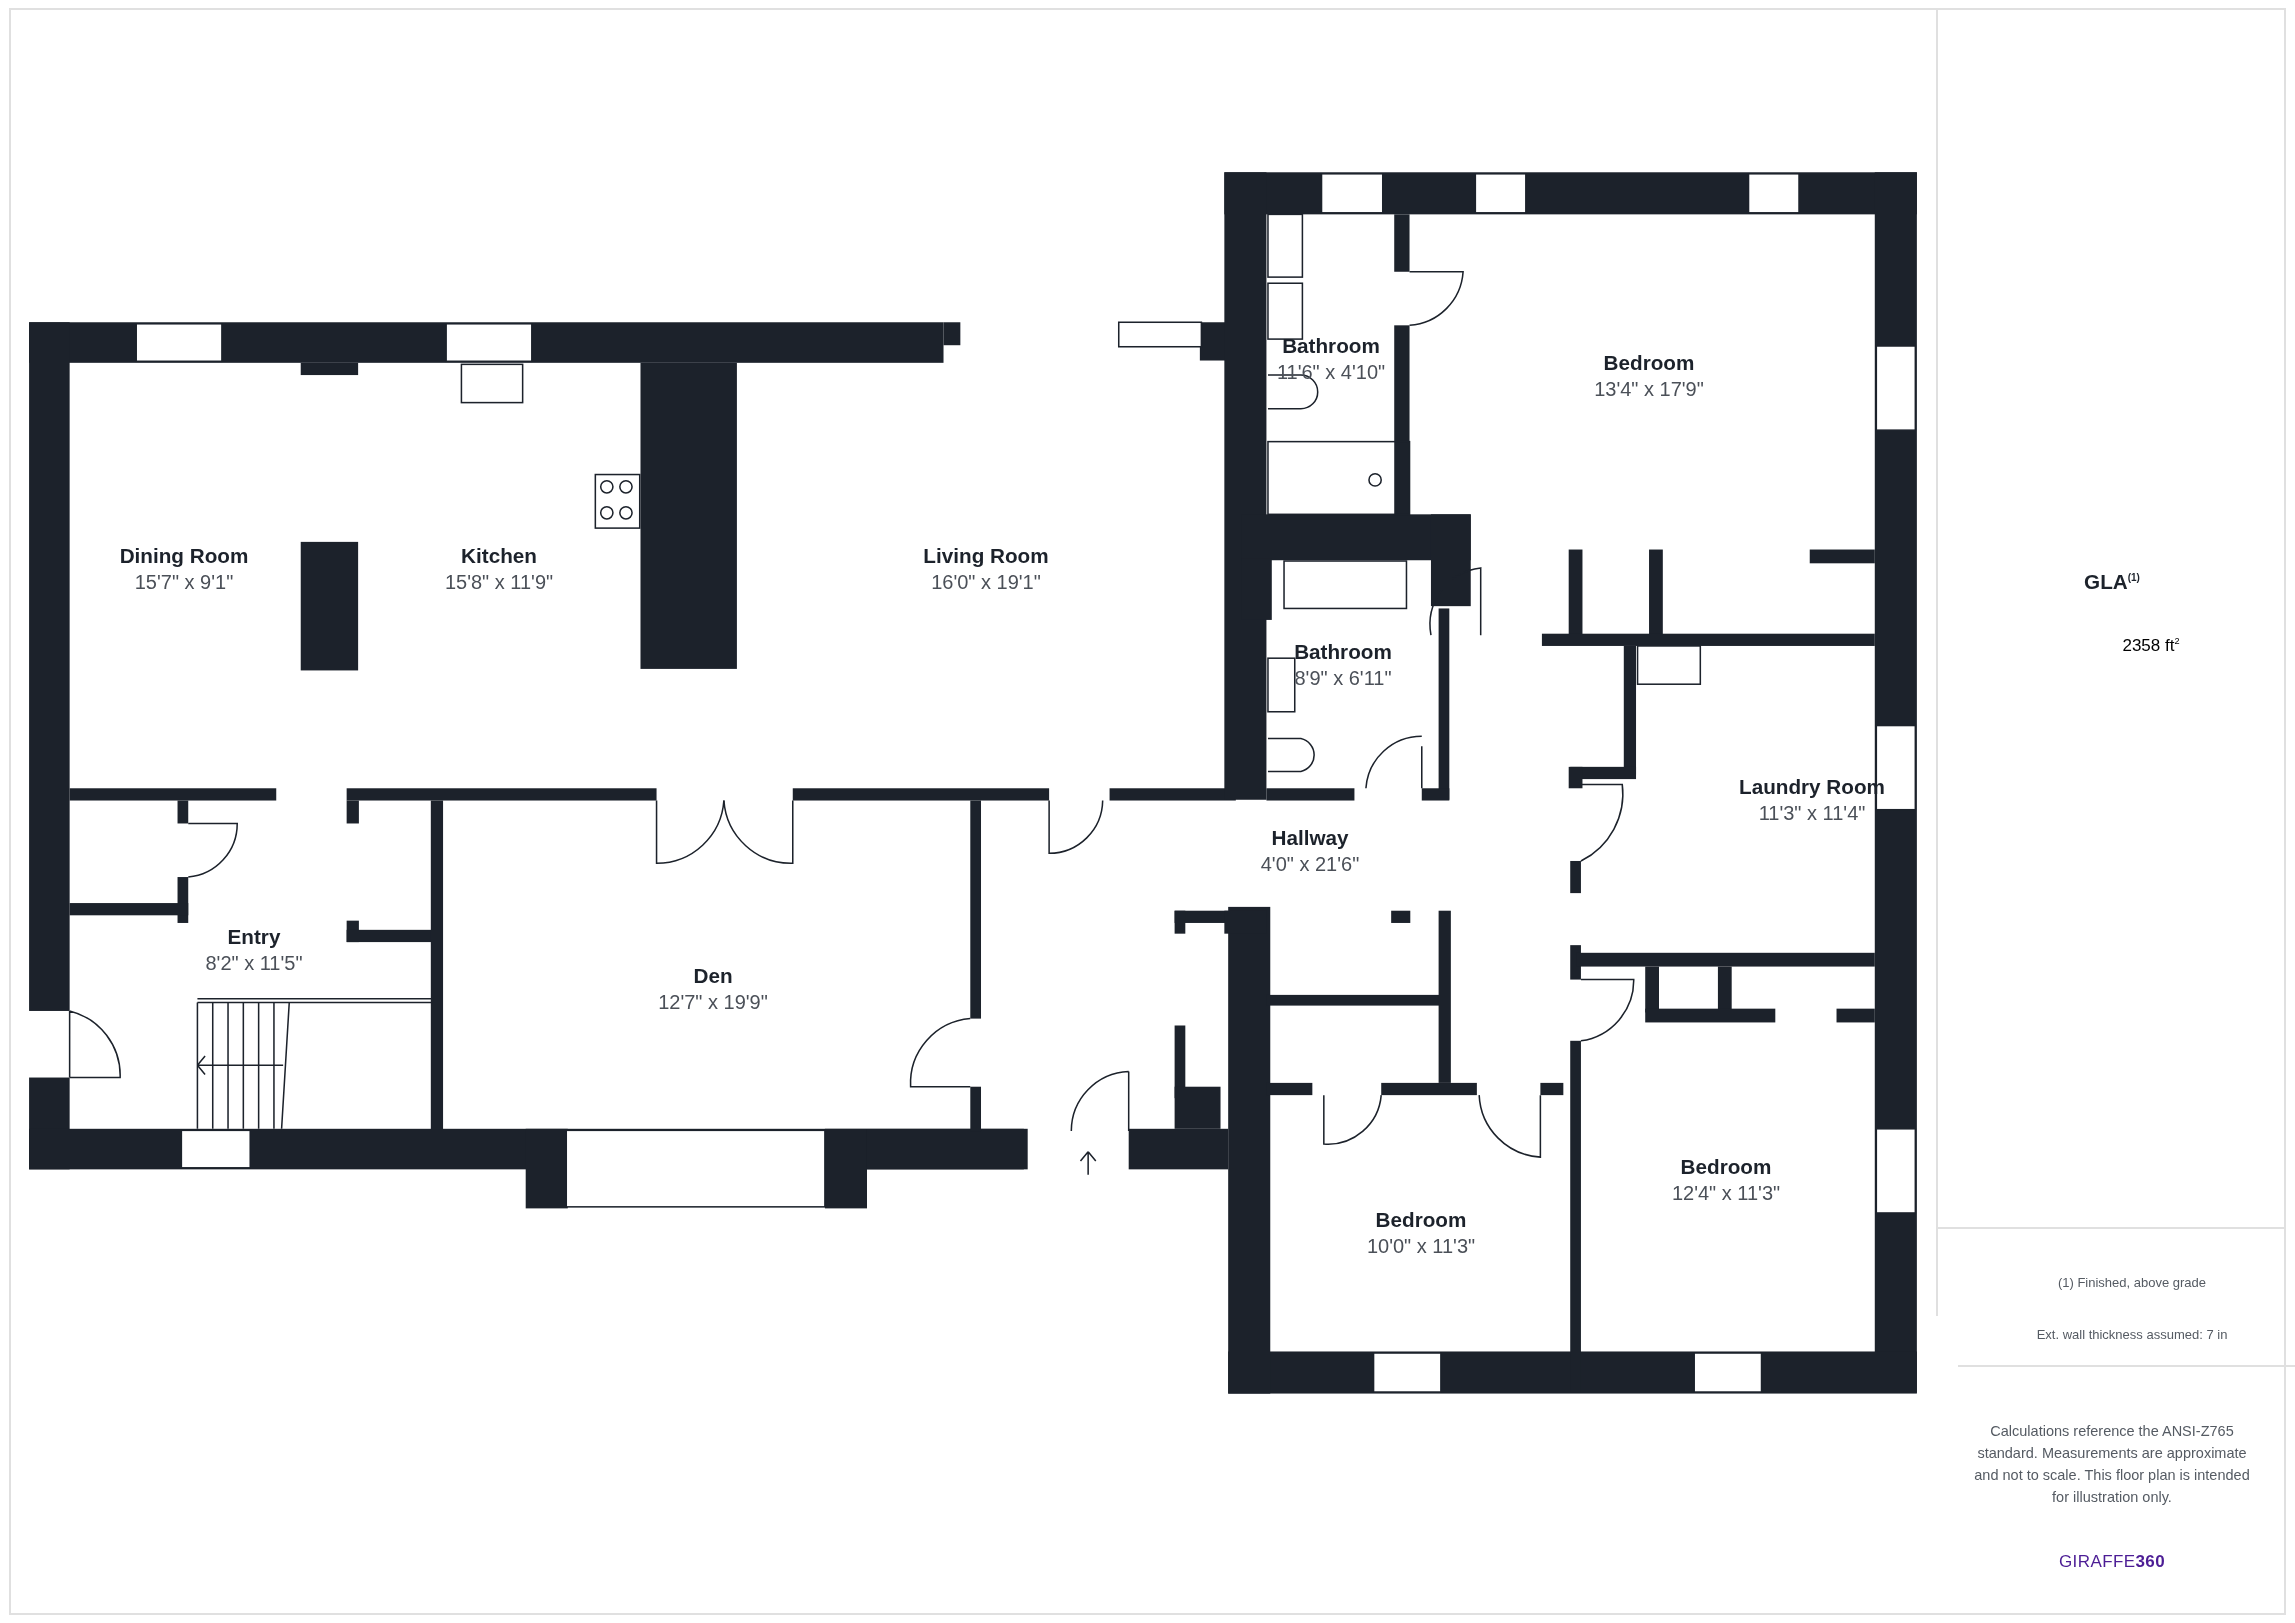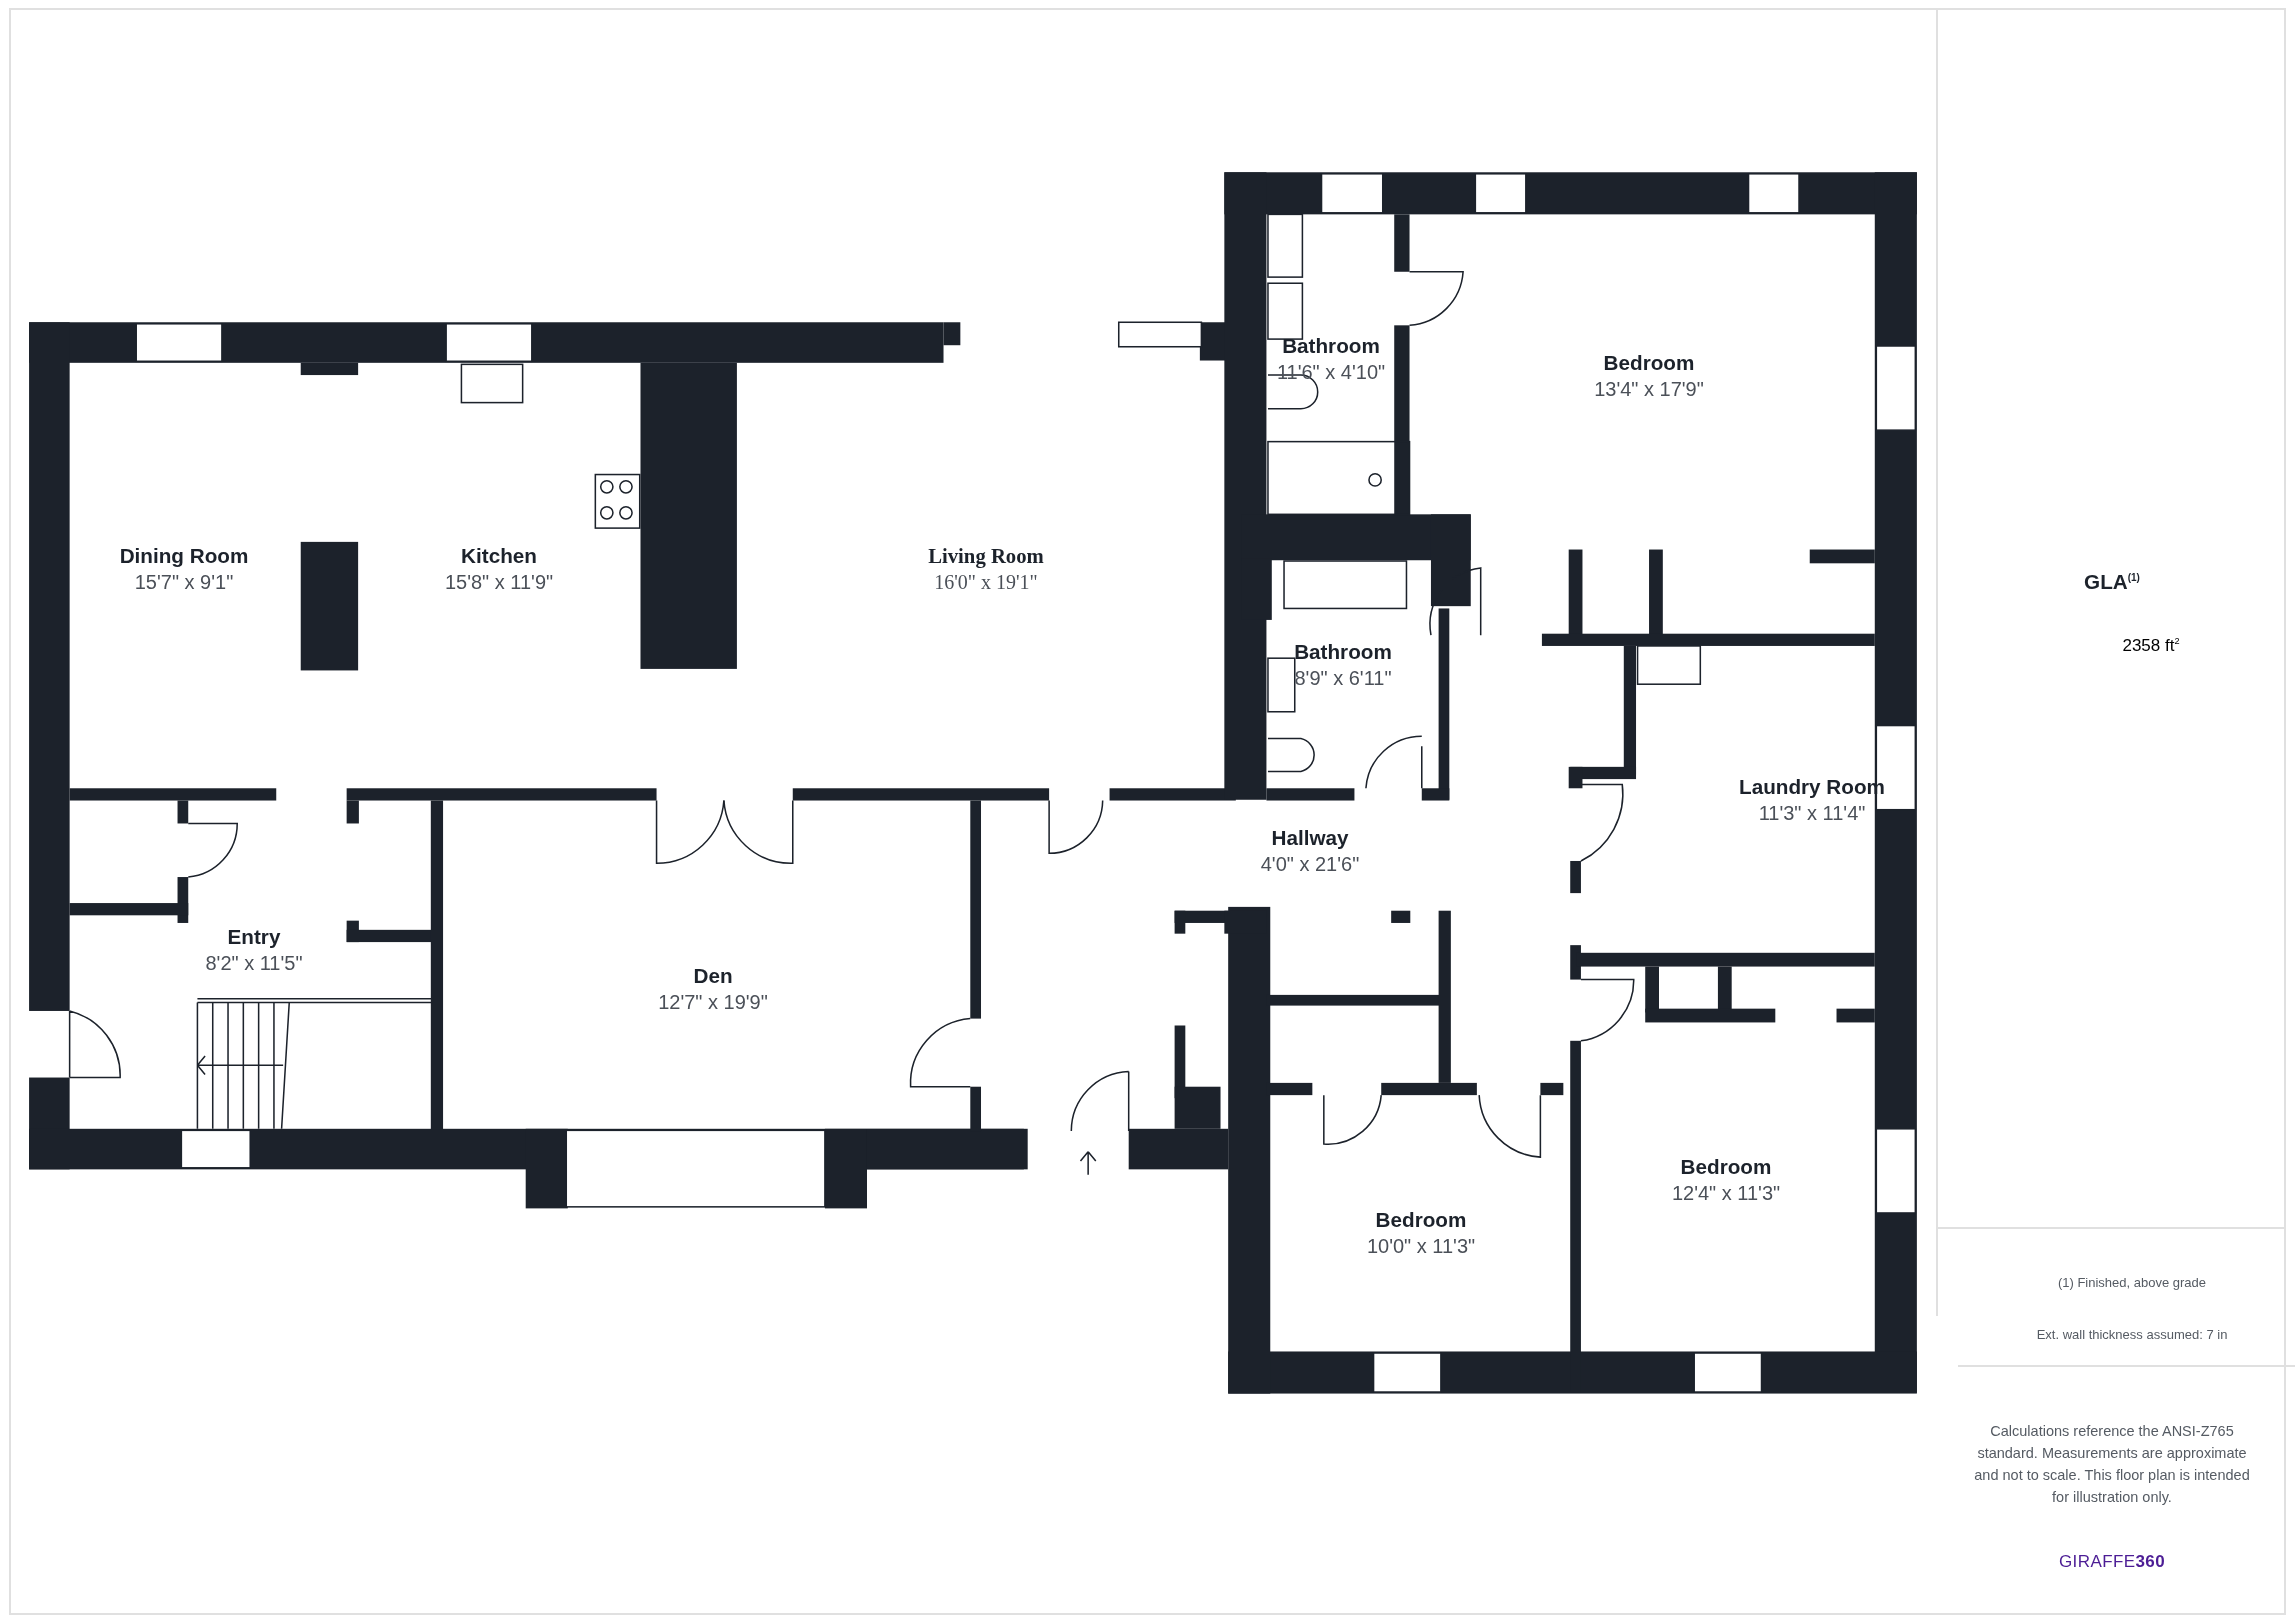--- a/index.html
+++ b/index.html
@@ -171,21 +171,21 @@
 </svg>
 
 <div class="room-label" style="left:184px; top:543px;">
   <div class="room-name">Dining Room</div>
   <div class="room-dim">15'7" x 9'1"</div>
 </div>
 <div class="room-label" style="left:499px; top:543px;">
   <div class="room-name">Kitchen</div>
   <div class="room-dim">15'8" x 11'9"</div>
 </div>
-<div class="room-label" style="left:986px; top:543px;font-family:Liberation Serif, serif;">
+<div class="room-label" style="left:986px; top:543px;">
   <div class="room-name">Living Room</div>
   <div class="room-dim">16'0" x 19'1"</div>
 </div>
 <div class="room-label" style="left:1331px; top:333px;">
   <div class="room-name">Bathroom</div>
   <div class="room-dim">11'6" x 4'10"</div>
 </div>
 <div class="room-label" style="left:1649px; top:350px;">
   <div class="room-name">Bedroom</div>
   <div class="room-dim">13'4" x 17'9"</div>

